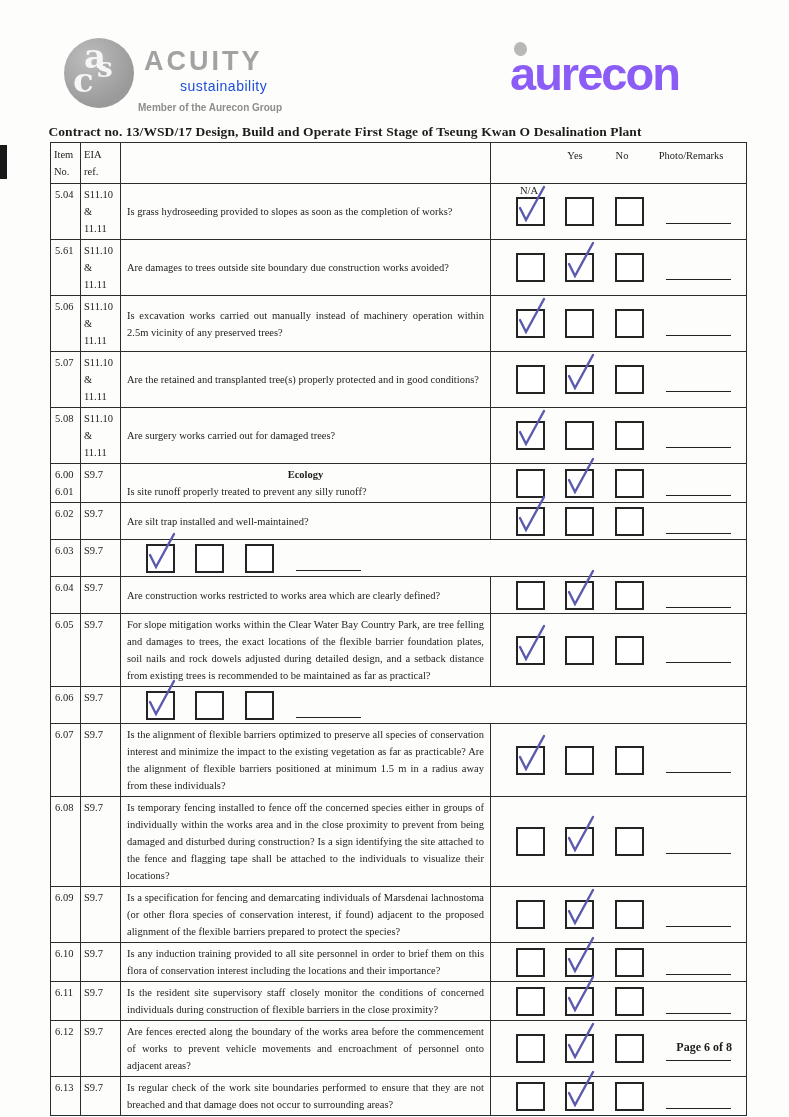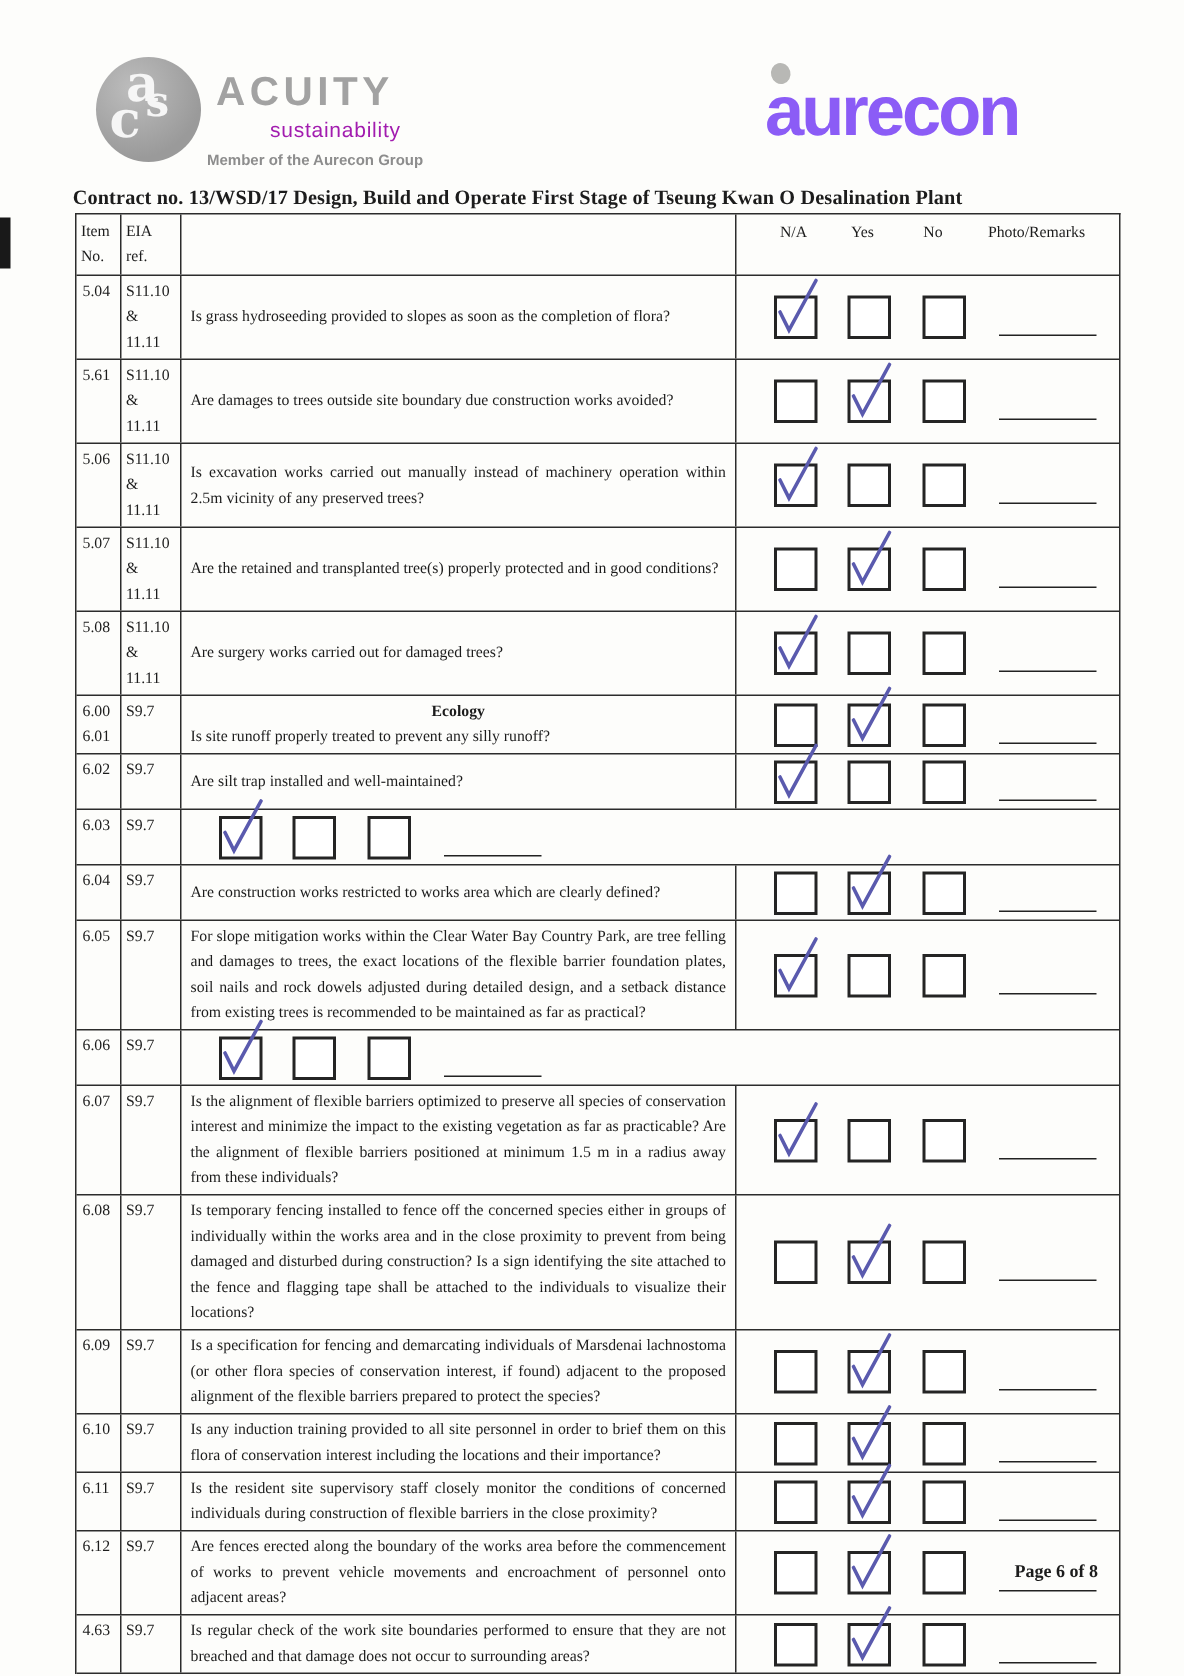--- a/index.html
+++ b/index.html
@@ -16,21 +16,21 @@
   .acs-circle span{position:absolute;color:#f6f6f6;font-family:"DejaVu Serif",serif;font-weight:bold;line-height:1;}
   .acs-a{left:20px;top:1px;font-size:34px;}
   .acs-s{left:33px;top:16px;font-size:28px;}
   .acs-c{left:9px;top:25px;font-size:34px;}
   .acuity-name{
     position:absolute;left:84px;top:10px;font-family:"Liberation Sans",sans-serif;
     font-weight:bold;font-size:27px;letter-spacing:3px;color:#a2a2a2;
   }
   .acuity-sub{
     position:absolute;left:120px;top:42px;font-family:"Liberation Sans",sans-serif;
-    font-size:14px;color:#a21caf;letter-spacing:.5px;
+    font-size:14px;color:#1d4ed8;letter-spacing:.5px;
   }
   .acuity-member{
     position:absolute;left:78px;top:66px;font-family:"Liberation Sans",sans-serif;
     font-weight:bold;font-size:10px;color:#8d8d8d;
   }
   .logo-aurecon{position:absolute;left:498px;top:40px;width:250px;height:70px;}
   .aurecon-word{
     position:absolute;left:12px;top:6px;font-family:"Liberation Sans",sans-serif;
     font-weight:bold;font-size:47px;letter-spacing:-2px;color:#8b5cf6;
   }
@@ -59,21 +59,21 @@
   }
   .box.b-na{margin-left:25px;} .box.b-yes{margin-left:20px;} .box.b-no{margin-left:21px;}
   .tick{position:absolute;left:-5px;top:-15px;width:38px;height:42px;overflow:visible;pointer-events:none;}
   .rline{display:inline-block;width:65px;border-bottom:1.8px solid #222;margin-left:22px;position:relative;top:12px;}
   
   .hrow{min-height:40px;}
   .hrow .c{padding-top:3px;}
   .hitem,.heia{white-space:pre-line;}
   .hchecks{position:relative;}
   .hlab{position:absolute;top:4px;text-align:center;}
-  .hl-na{left:25px;width:26px;} .hl-yes{left:71px;width:26px;} .hl-no{left:118px;width:26px;} .hl-rem{left:150px;width:100px;}
+  .hl-na{left:25px;width:26px;margin-top:35px;} .hl-yes{left:71px;width:26px;} .hl-no{left:118px;width:26px;} .hl-rem{left:150px;width:100px;}
   
   .page-footer{position:absolute;left:0;top:1040px;width:720px;text-align:right;font-weight:bold;font-size:12px;padding-left:12px;}
 </style>
 </head>
 <body>
 
 <div class="logo-acuity">
   <div class="acs-circle">
     <span class="acs-a">a</span>
     <span class="acs-s">s</span>
@@ -105,21 +105,21 @@
       <span class="hlab hl-rem">Photo/Remarks</span>
     </div>
   </div>
   <div id="rows-container">
   <div class="row">
     <div class="c item">5.04</div>
     <div class="c eia">S11.10
 &amp; 11.11</div>
     <div class="c q">
 
-      <span>Is grass hydroseeding provided to slopes as soon as the completion of flora?</span>
+      <span>Is grass hydroseeding provided to slopes as soon as the completion of works?</span>
     </div>
     <div class="c checks">
       <span class="box b-na">
         <svg class="tick" viewBox="0 0 38 42">
               <polyline points="7,24 13,36 31,3" fill="none" stroke="#5a5aae" stroke-width="2.4" stroke-linecap="round"></polyline>
             </svg>
       </span>
       <span class="box b-yes">
         
       </span>
@@ -489,21 +489,21 @@
             </svg>
       </span>
       <span class="box b-no">
         
       </span>
       <span class="rline"></span>
     </div>
   </div>
 
   <div class="row">
-    <div class="c item">4.63</div>
+    <div class="c item">6.13</div>
     <div class="c eia">S9.7</div>
     <div class="c q">
 
       <span>Is regular check of the work site boundaries performed to ensure that they are not breached and that damage does not occur to surrounding areas?</span>
     </div>
     <div class="c checks">
       <span class="box b-na">
         
       </span>
       <span class="box b-yes">

